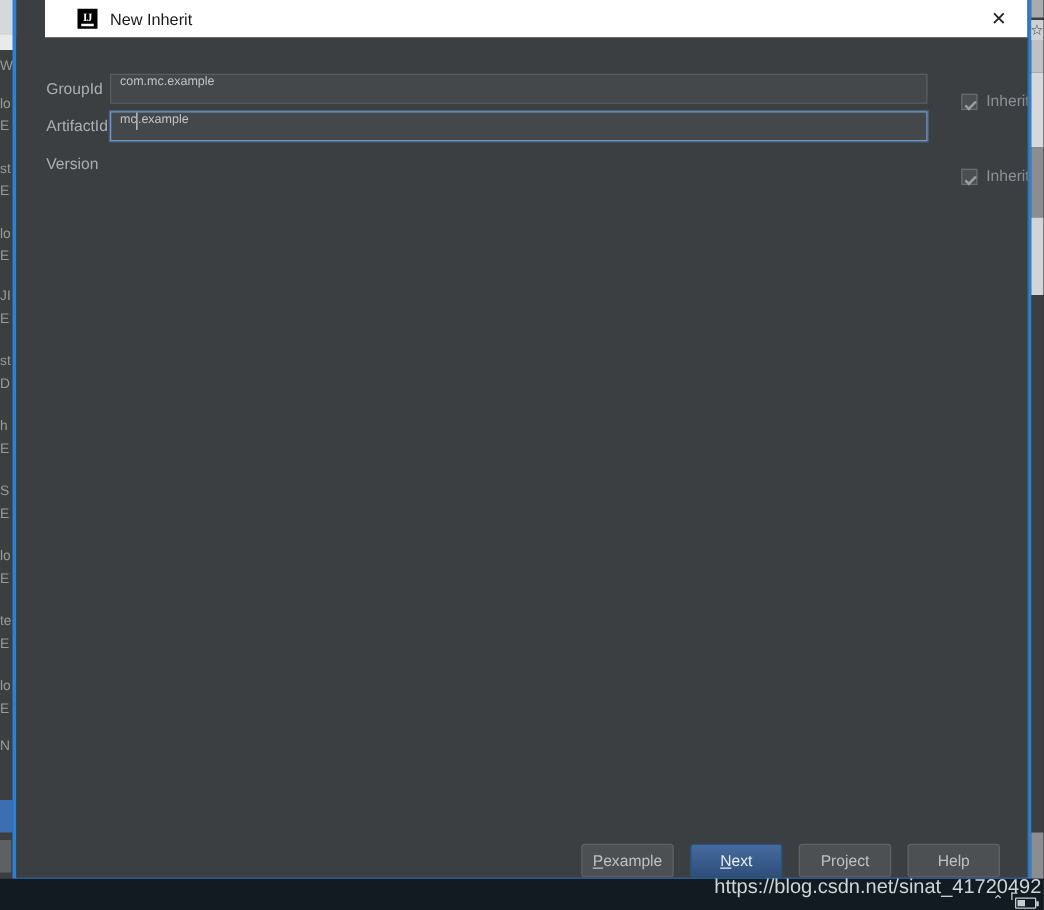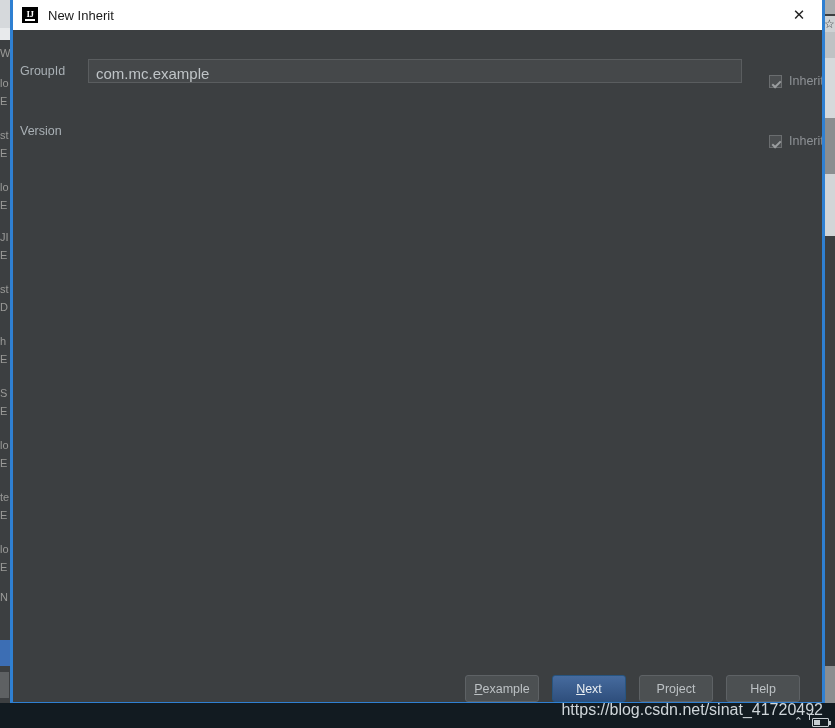--- a/index.html
+++ b/index.html
@@ -145,21 +145,22 @@
     border-top: none;
     overflow: hidden;
   }
 
   .titlebar {
     position: relative;
     height: 30px;
     background: #ffffff;
     display: flex;
     align-items: center;
-    padding-left: 9px;
+    padding-left: 26px;
+    margin-left: 23px;
   }
   .app-icon {
     width: 16px; height: 16px;
     background: #000000;
     color: #ffffff;
     font-size: 9px;
     font-weight: bold;
     font-family: "Liberation Serif", serif;
     display: flex;
     align-items: center;
@@ -202,33 +203,33 @@
   
   .form-row {
     position: absolute;
     left: 0;
     height: 25px;
     display: flex;
     align-items: center;
   }
   .row-label {
     width: 75px;
-    padding-left: 7px;
+    padding-left: 24px;
     font-size: 12.5px;
     color: #a9b0b5;
     white-space: nowrap;
   }
   .text-field {
     height: 24px;
     background: #45484a;
     border: 1px solid #5a5d5f;
     display: flex;
-    align-items: flex-end;
+    align-items: flex-start;
     padding-left: 7px;
-    font-size: 15px;
+    font-size: 10px;
     color: #bfc4c7;
     position: relative;
   }
   .text-field.focused {
     border: 1px solid #6a9ad0;
     box-shadow: 0 0 0 1px rgba(106,154,208,0.35);
   }
   .caret {
     display: inline-block;
     width: 1px;
@@ -302,21 +303,21 @@
   
   .taskbar {
     position: absolute;
     left: 0; bottom: 0;
     width: 835px;
     height: 25px;
     background: #121b21;
   }
   .watermark {
     position: absolute;
-    right: 12px;
+    right: 2px;
     top: -2px;
     font-size: 16px;
     color: #cfd6da;
     white-space: nowrap;
     font-family: "Liberation Sans", sans-serif;
   }
   .tray {
     position: absolute;
     right: 6px;
     bottom: 1px;
@@ -423,20 +424,28 @@
         <div class="row-label">GroupId</div>
         <div class="text-field" style="width:654px;" title="com.mc.example">
           <span>com.mc.example</span>
         </div>
       </div>
       <div class="inherit-box" style="left:756px; top:44px;">
         <div class="checkbox"></div>
         <div class="inherit-label">Inherit</div>
       </div>
 
+      <div class="form-row" style="top:58px; width:811px;">
+        <div class="row-label">ArtifactId</div>
+        <div class="text-field focused" style="width:654px;">
+          <span>mc</span>
+          <span class="caret"></span>
+          <span>.example</span>
+        </div>
+      </div>
 
       <div class="form-row" style="top:88px; width:811px;">
         <div class="row-label">Version</div>
       </div>
       <div class="inherit-box" style="left:756px; top:104px;">
         <div class="checkbox"></div>
         <div class="inherit-label">Inherit</div>
       </div>
 
       <div class="button-bar">

